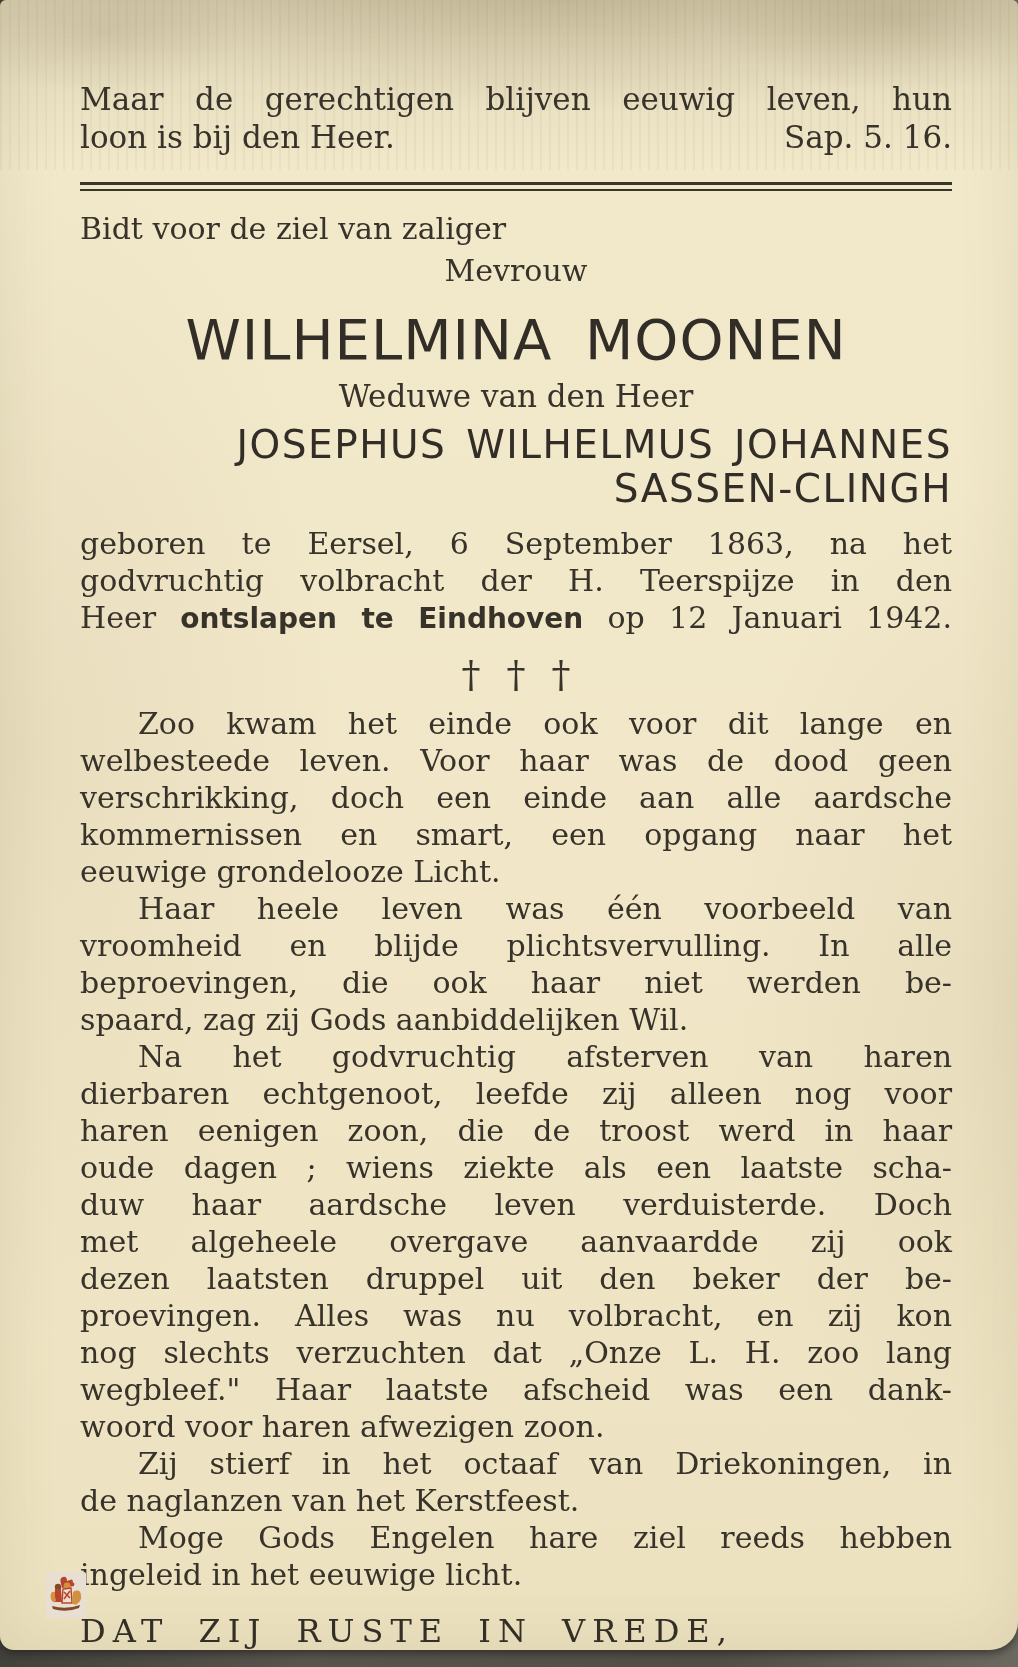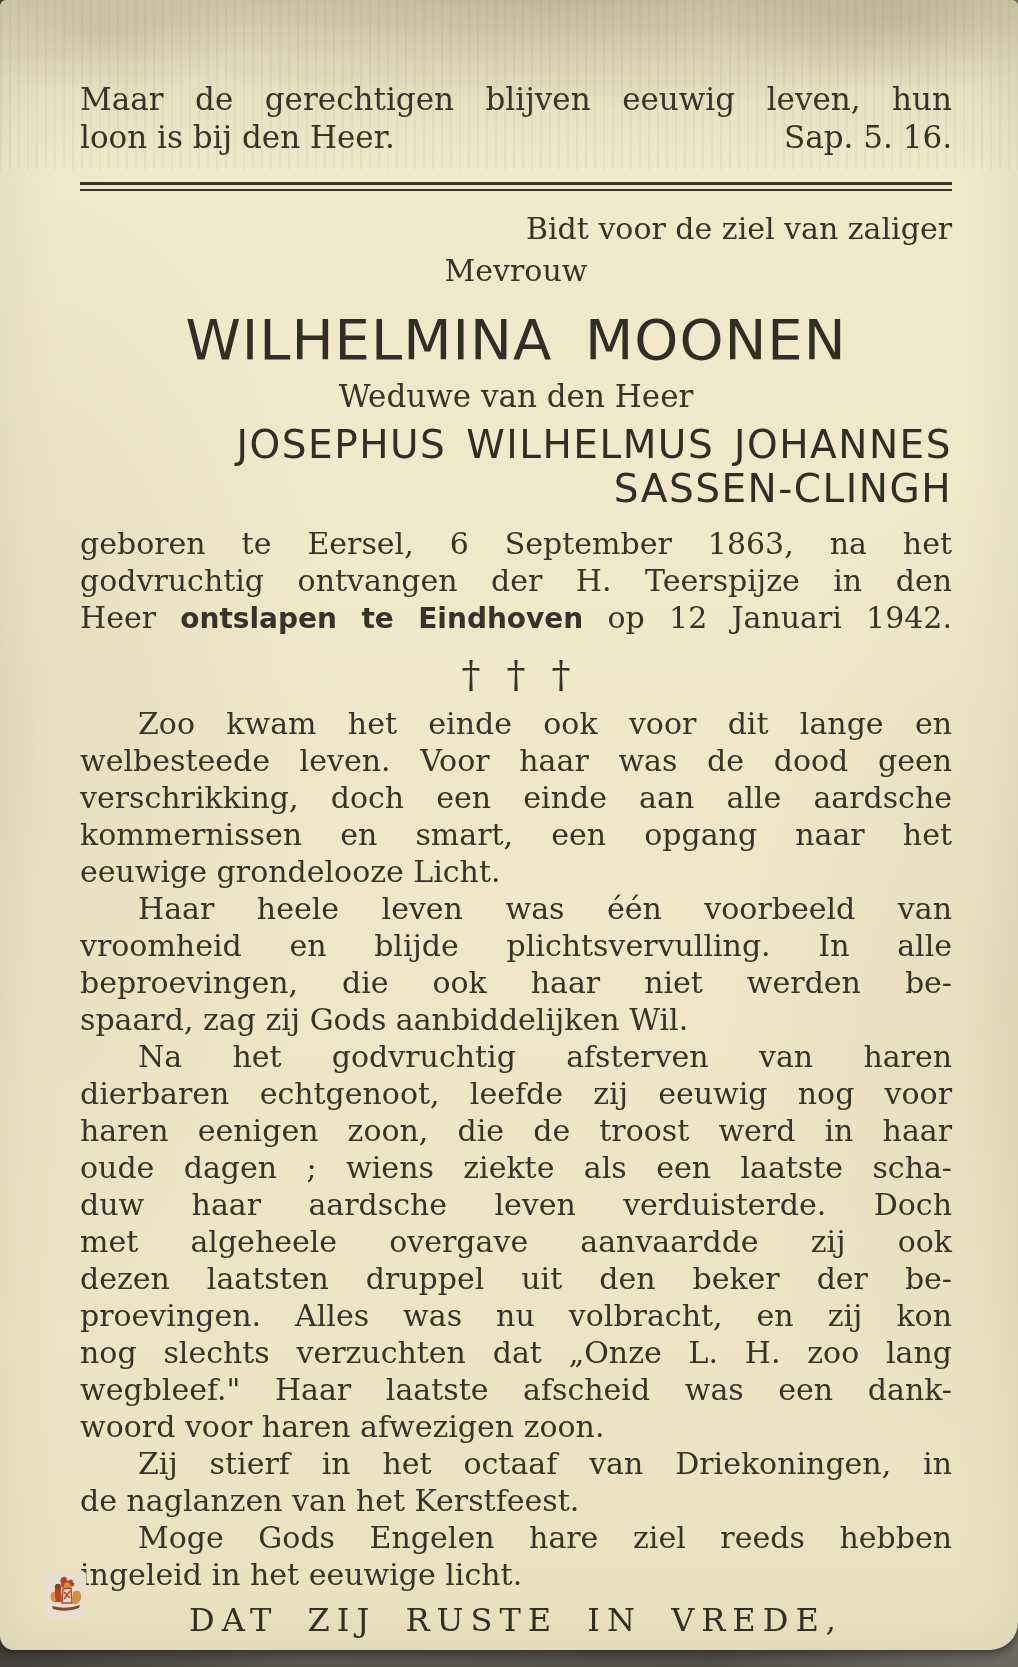--- a/index.html
+++ b/index.html
@@ -22,37 +22,37 @@
           linear-gradient(180deg, rgba(110,98,68,0.18), rgba(110,98,68,0.06) 60%, transparent);
         border-radius:6px 6px 0 0;}
   .content{position:absolute;left:80px;right:66px;top:0;color:#38332a;}
   
   .quote{margin-top:80px;font-size:31px;line-height:38px;}
   .jl{text-align:justify;text-align-last:justify;}
   .q2{display:flex;justify-content:space-between;}
   
   .rule{margin-top:26px;height:4px;border-top:3px solid #3a352b;border-bottom:2px solid #3a352b;}
   
-  .intro{margin-top:20px;text-align:right;font-size:30px;line-height:36px;}
+  .intro{margin-top:20px;text-align:left;font-size:30px;line-height:36px;}
   .honorific{margin-top:6px;text-align:center;font-size:30px;line-height:36px;}
   .name{margin-top:20px;text-align:center;font-family:"DejaVu Sans",sans-serif;
         font-size:56px;line-height:62px;word-spacing:14px;letter-spacing:1px;color:#322e27;}
   .widow{margin-top:6px;text-align:center;font-size:31px;line-height:38px;}
   .husband{text-align:right;font-family:"DejaVu Sans",sans-serif;
         font-size:39px;line-height:44px;letter-spacing:1.5px;word-spacing:6px;color:#322e27;}
   .husband.first{margin-top:8px;}
   
   .vitals{margin-top:14px;font-size:30px;line-height:37px;}
   .boldsans{font-family:"DejaVu Sans",sans-serif;font-weight:bold;font-size:28px;}
   .crosses{margin-top:14px;text-align:center;font-size:38px;line-height:46px;word-spacing:14px;}
   .obituary{margin-top:8px;font-size:30px;line-height:37px;}
   .bline{min-height:37px;}
   .bline.first{text-indent:58px;}
   .bline.last{text-align-last:left;}
-  .footer{margin-top:7px;text-align:center;font-size:32px;line-height:40px;
+  .footer{margin-top:18px;text-align:left;font-size:32px;line-height:40px;
           letter-spacing:7px;word-spacing:12px;color:#332f27;}
   .stamp{position:absolute;left:46px;top:1572px;}
 </style>
 </head>
 <body>
 
 <div class="scene">
   <div class="card">
     <div class="smudge"></div>
 
@@ -70,21 +70,21 @@
 
       <div class="intro">Bidt voor de ziel van zaliger</div>
       <div class="honorific">Mevrouw</div>
       <div class="name">WILHELMINA MOONEN</div>
       <div class="widow">Weduwe van den Heer</div>
       <div class="husband first">JOSEPHUS WILHELMUS JOHANNES</div>
       <div class="husband">SASSEN-CLINGH</div>
 
       <div class="vitals">
         <div class="bline jl">geboren te Eersel, 6 September 1863, na het</div>
-        <div class="bline jl">godvruchtig ontvangen der H. Teerspijze in den</div>
+        <div class="bline jl">godvruchtig volbracht der H. Teerspijze in den</div>
         <div class="bline jl">
           <span>Heer</span>
           <span class="boldsans">ontslapen te Eindhoven</span>
           <span>op 12 Januari 1942.</span>
         </div>
       </div>
 
       <div class="crosses">† † †</div>
 
       <div class="obituary">
@@ -96,21 +96,21 @@
           <div class="bline jl last">eeuwige grondelooze Licht.</div>
         </div>
         <div>
           <div class="bline jl first">Haar heele leven was één voorbeeld van</div>
           <div class="bline jl">vroomheid en blijde plichtsvervulling. In alle</div>
           <div class="bline jl">beproevingen, die ook haar niet werden be-</div>
           <div class="bline jl last">spaard, zag zij Gods aanbiddelijken Wil.</div>
         </div>
         <div>
           <div class="bline jl first">Na het godvruchtig afsterven van haren</div>
-          <div class="bline jl">dierbaren echtgenoot, leefde zij eeuwig nog voor</div>
+          <div class="bline jl">dierbaren echtgenoot, leefde zij alleen nog voor</div>
           <div class="bline jl">haren eenigen zoon, die de troost werd in haar</div>
           <div class="bline jl">oude dagen ; wiens ziekte als een laatste scha-</div>
           <div class="bline jl">duw haar aardsche leven verduisterde. Doch</div>
           <div class="bline jl">met algeheele overgave aanvaardde zij ook</div>
           <div class="bline jl">dezen laatsten druppel uit den beker der be-</div>
           <div class="bline jl">proevingen. Alles was nu volbracht, en zij kon</div>
           <div class="bline jl">nog slechts verzuchten dat „Onze L. H. zoo lang</div>
           <div class="bline jl">wegbleef." Haar laatste afscheid was een dank-</div>
           <div class="bline jl last">woord voor haren afwezigen zoon.</div>
         </div>

